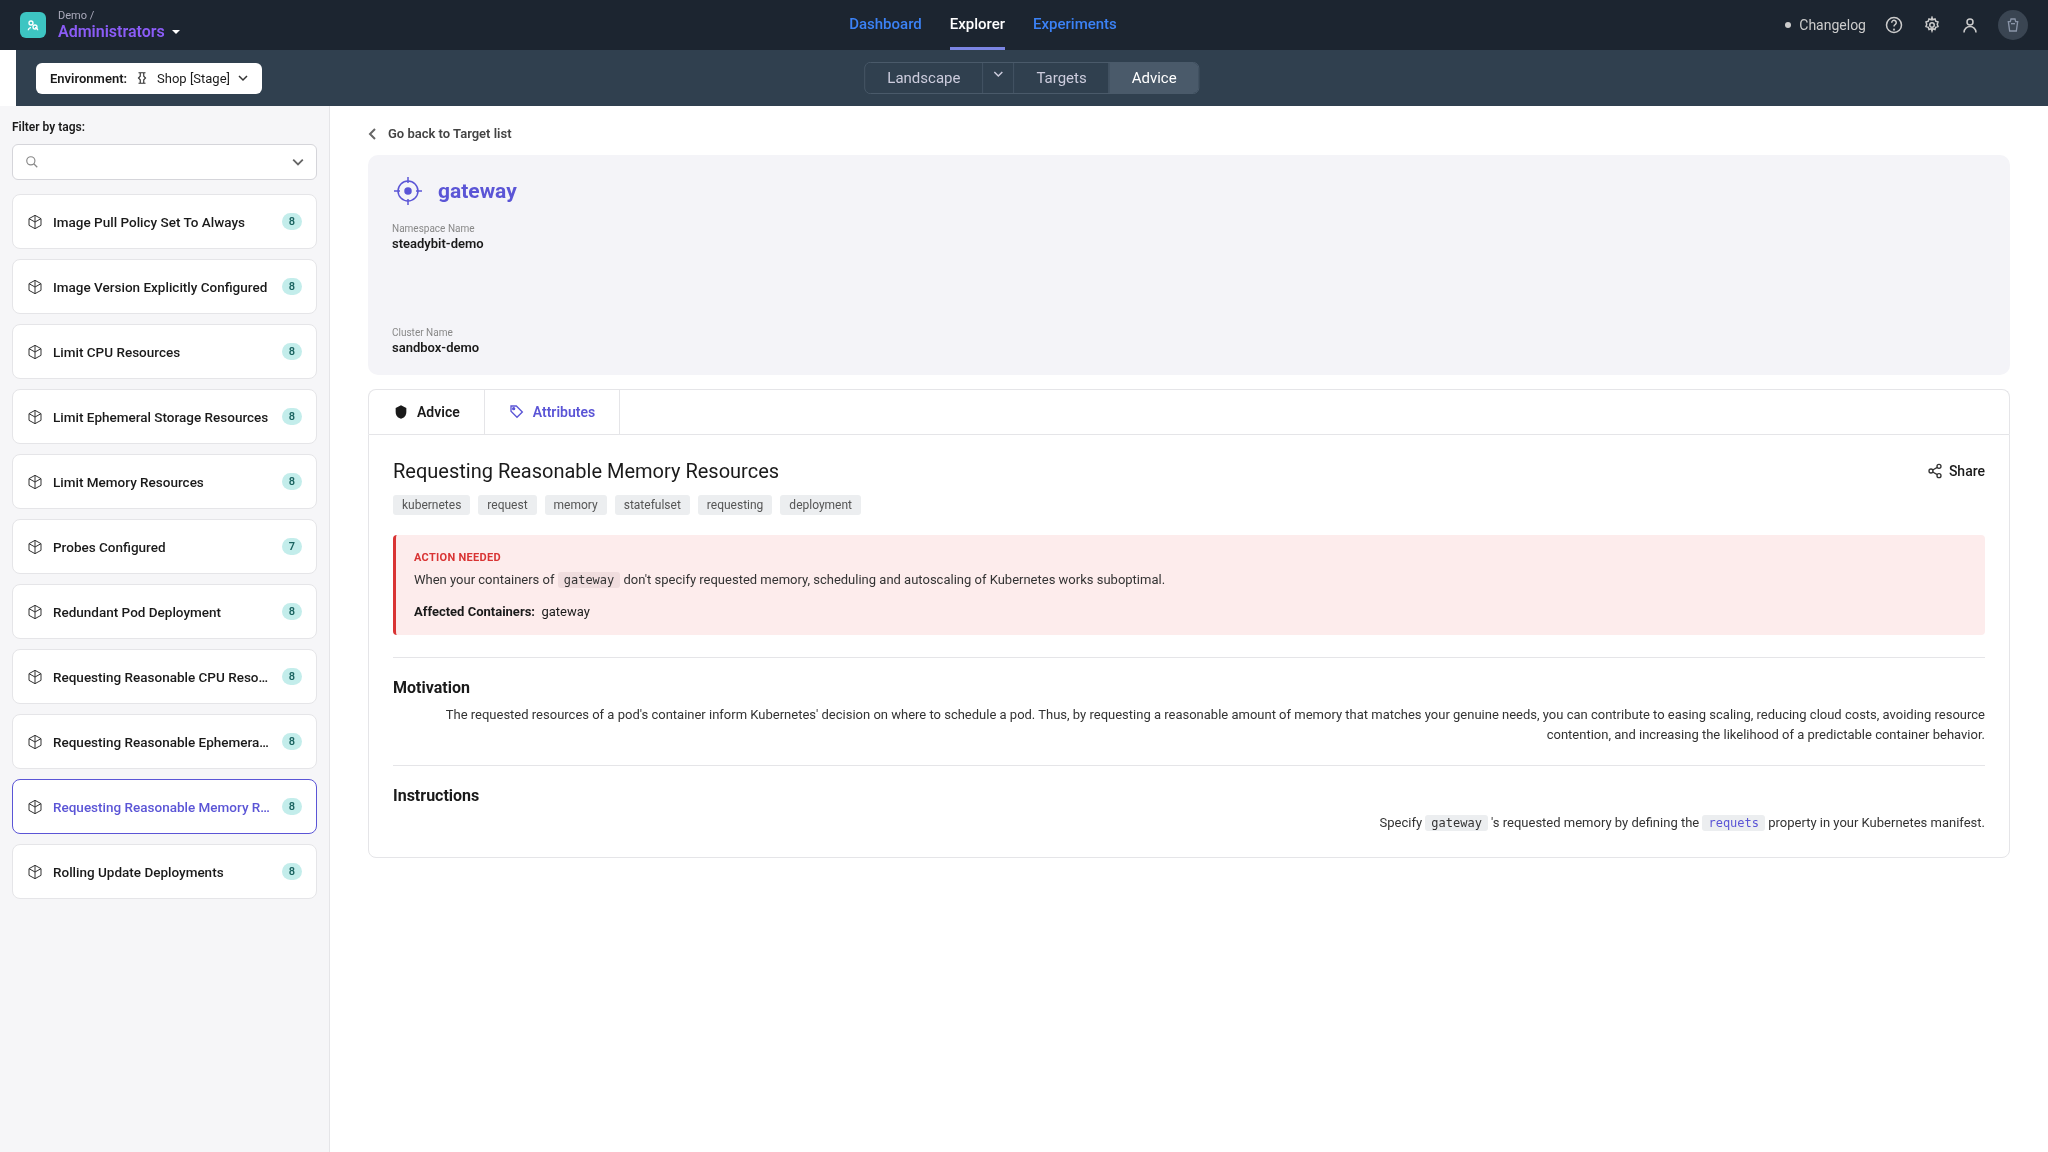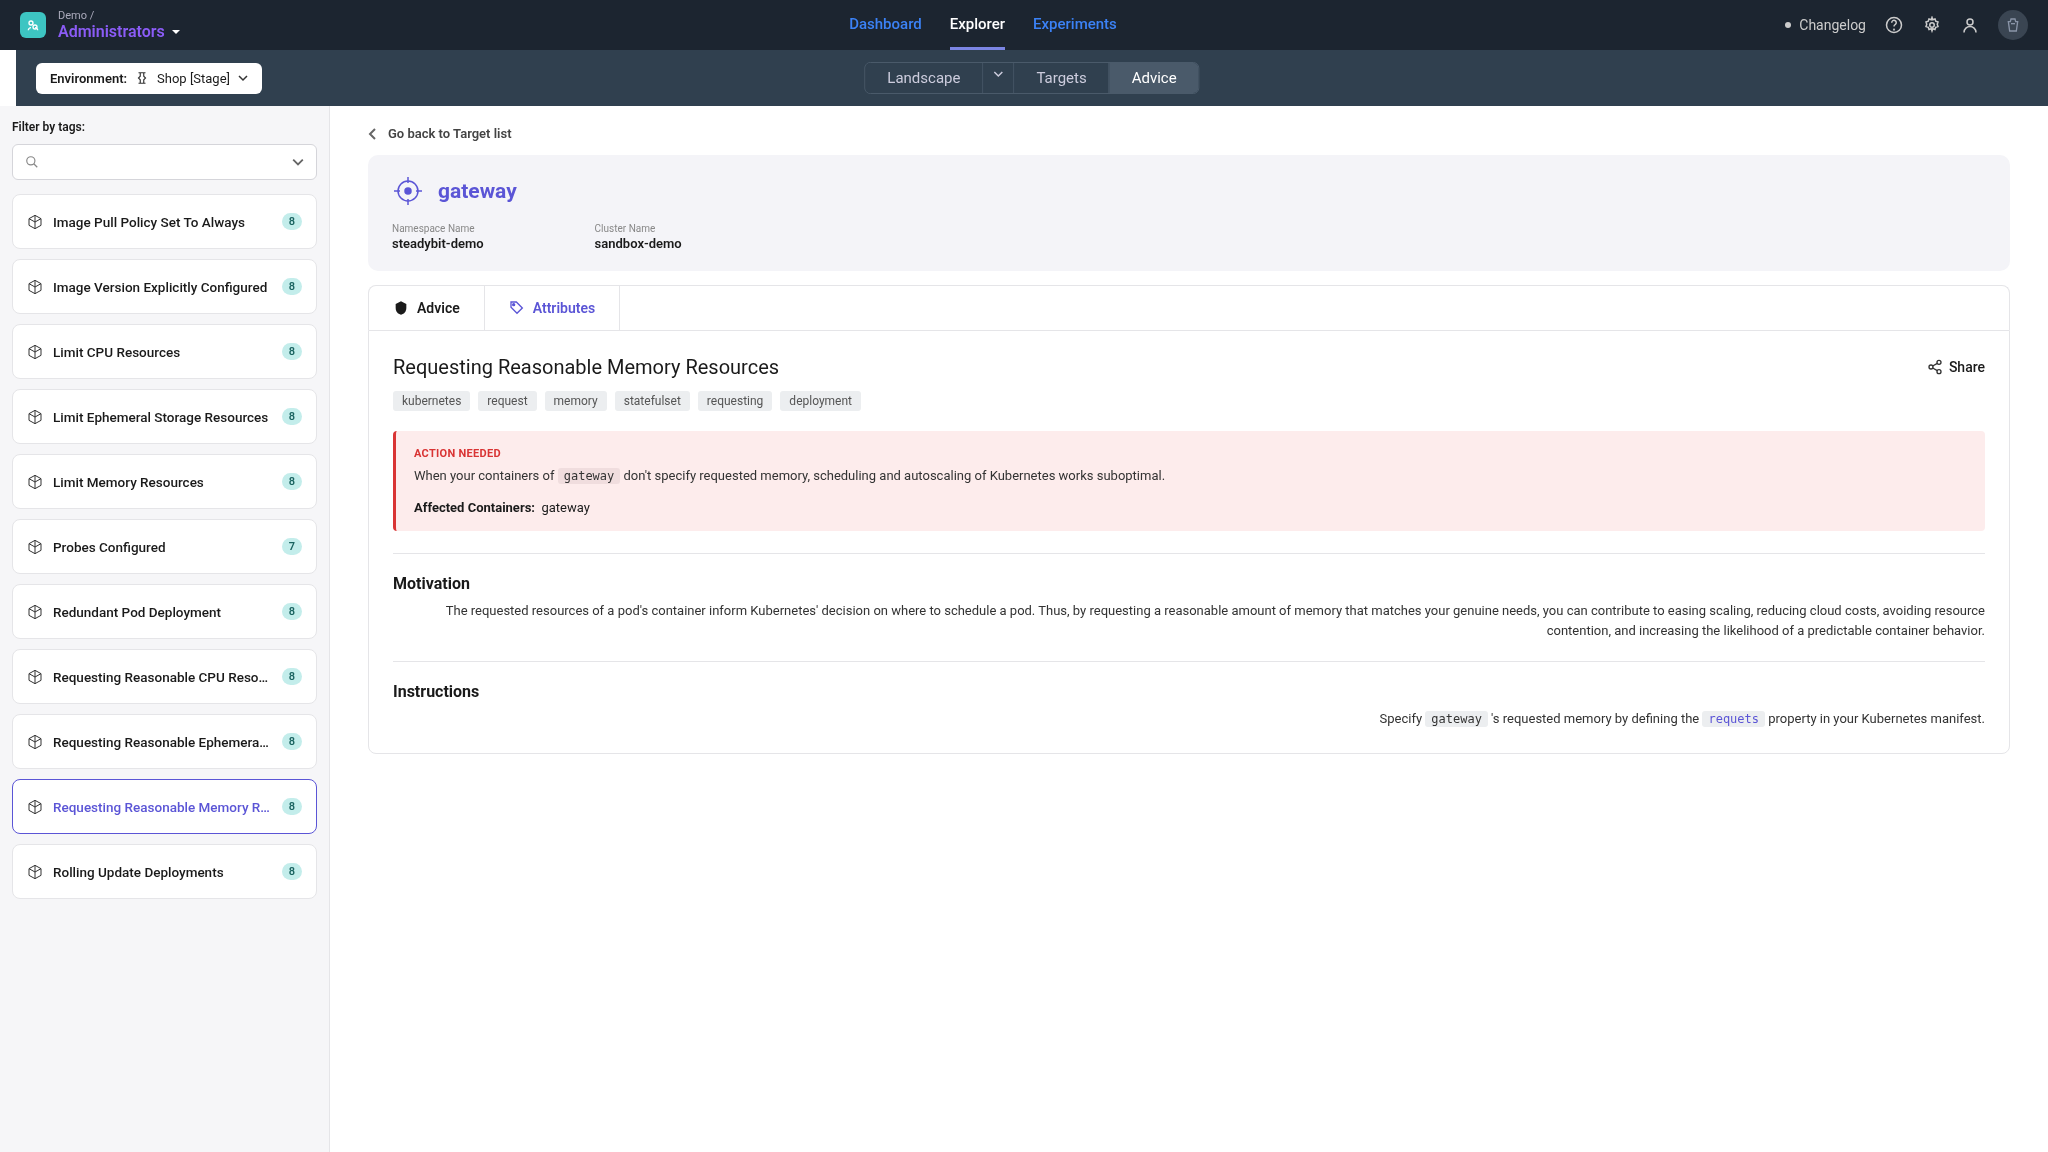--- a/index.html
+++ b/index.html
@@ -39,21 +39,21 @@
     .list-icon { width: 16px; height: 16px; flex-shrink: 0; display: flex; align-items: center; justify-content: center; }
     .list-label { font-size: 13.5px; font-weight: 500; flex: 1; white-space: nowrap; overflow: hidden; text-overflow: ellipsis; }
     .badge { background: #c3edeb; color: #1a6360; font-size: 11px; font-weight: 600; padding: 2px 7px; border-radius: 10px; }
     
     .content { flex: 1; overflow-y: auto; padding: 20px 38px; }
     .back-link { display: flex; align-items: center; gap: 10px; font-size: 13px; font-weight: 600; color: #444; cursor: pointer; margin-bottom: 14px; }
     .target-header { background: #f4f4f8; border-radius: 10px; padding: 20px 24px; margin-bottom: 14px; }
     .target-title { display: flex; align-items: center; gap: 14px; margin-bottom: 16px; }
     .target-icon { width: 32px; height: 32px; }
     .target-name { font-size: 21px; font-weight: 700; color: #5b55d6; }
-    .target-meta { display: flex; gap: 111px; }
+    .target-meta { display: flex; gap: 76px; flex-direction: column; }
     .meta-item { display: flex; flex-direction: column; gap: 2px; }
     .meta-label { font-size: 10px; color: #888; }
     .meta-value { font-size: 13px; font-weight: 600; }
     
     .inner-tabs { display: flex; border: 1px solid #e5e5e8; border-radius: 8px 8px 0 0; border-bottom: none; margin-top: 10px; }
     .inner-tab { padding: 14px 24px; font-size: 14px; font-weight: 600; display: flex; align-items: center; gap: 8px; cursor: pointer; border-right: 1px solid #e5e5e8; }
     .inner-tab.active { color: #1a1a1a; }
     .inner-tab.inactive { color: #5b55d6; }
     .tab-body { border: 1px solid #e5e5e8; border-radius: 0 0 8px 8px; padding: 24px; }
     

